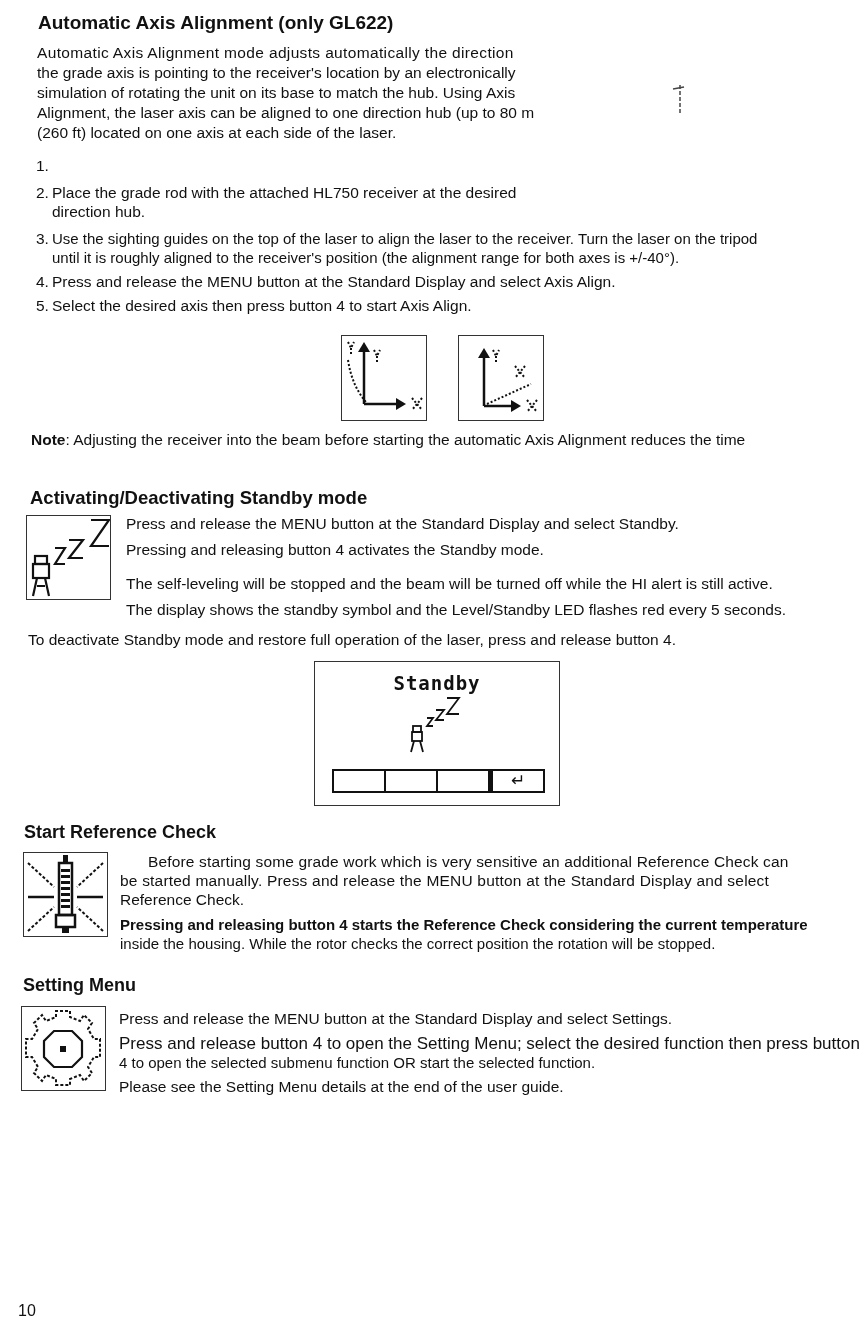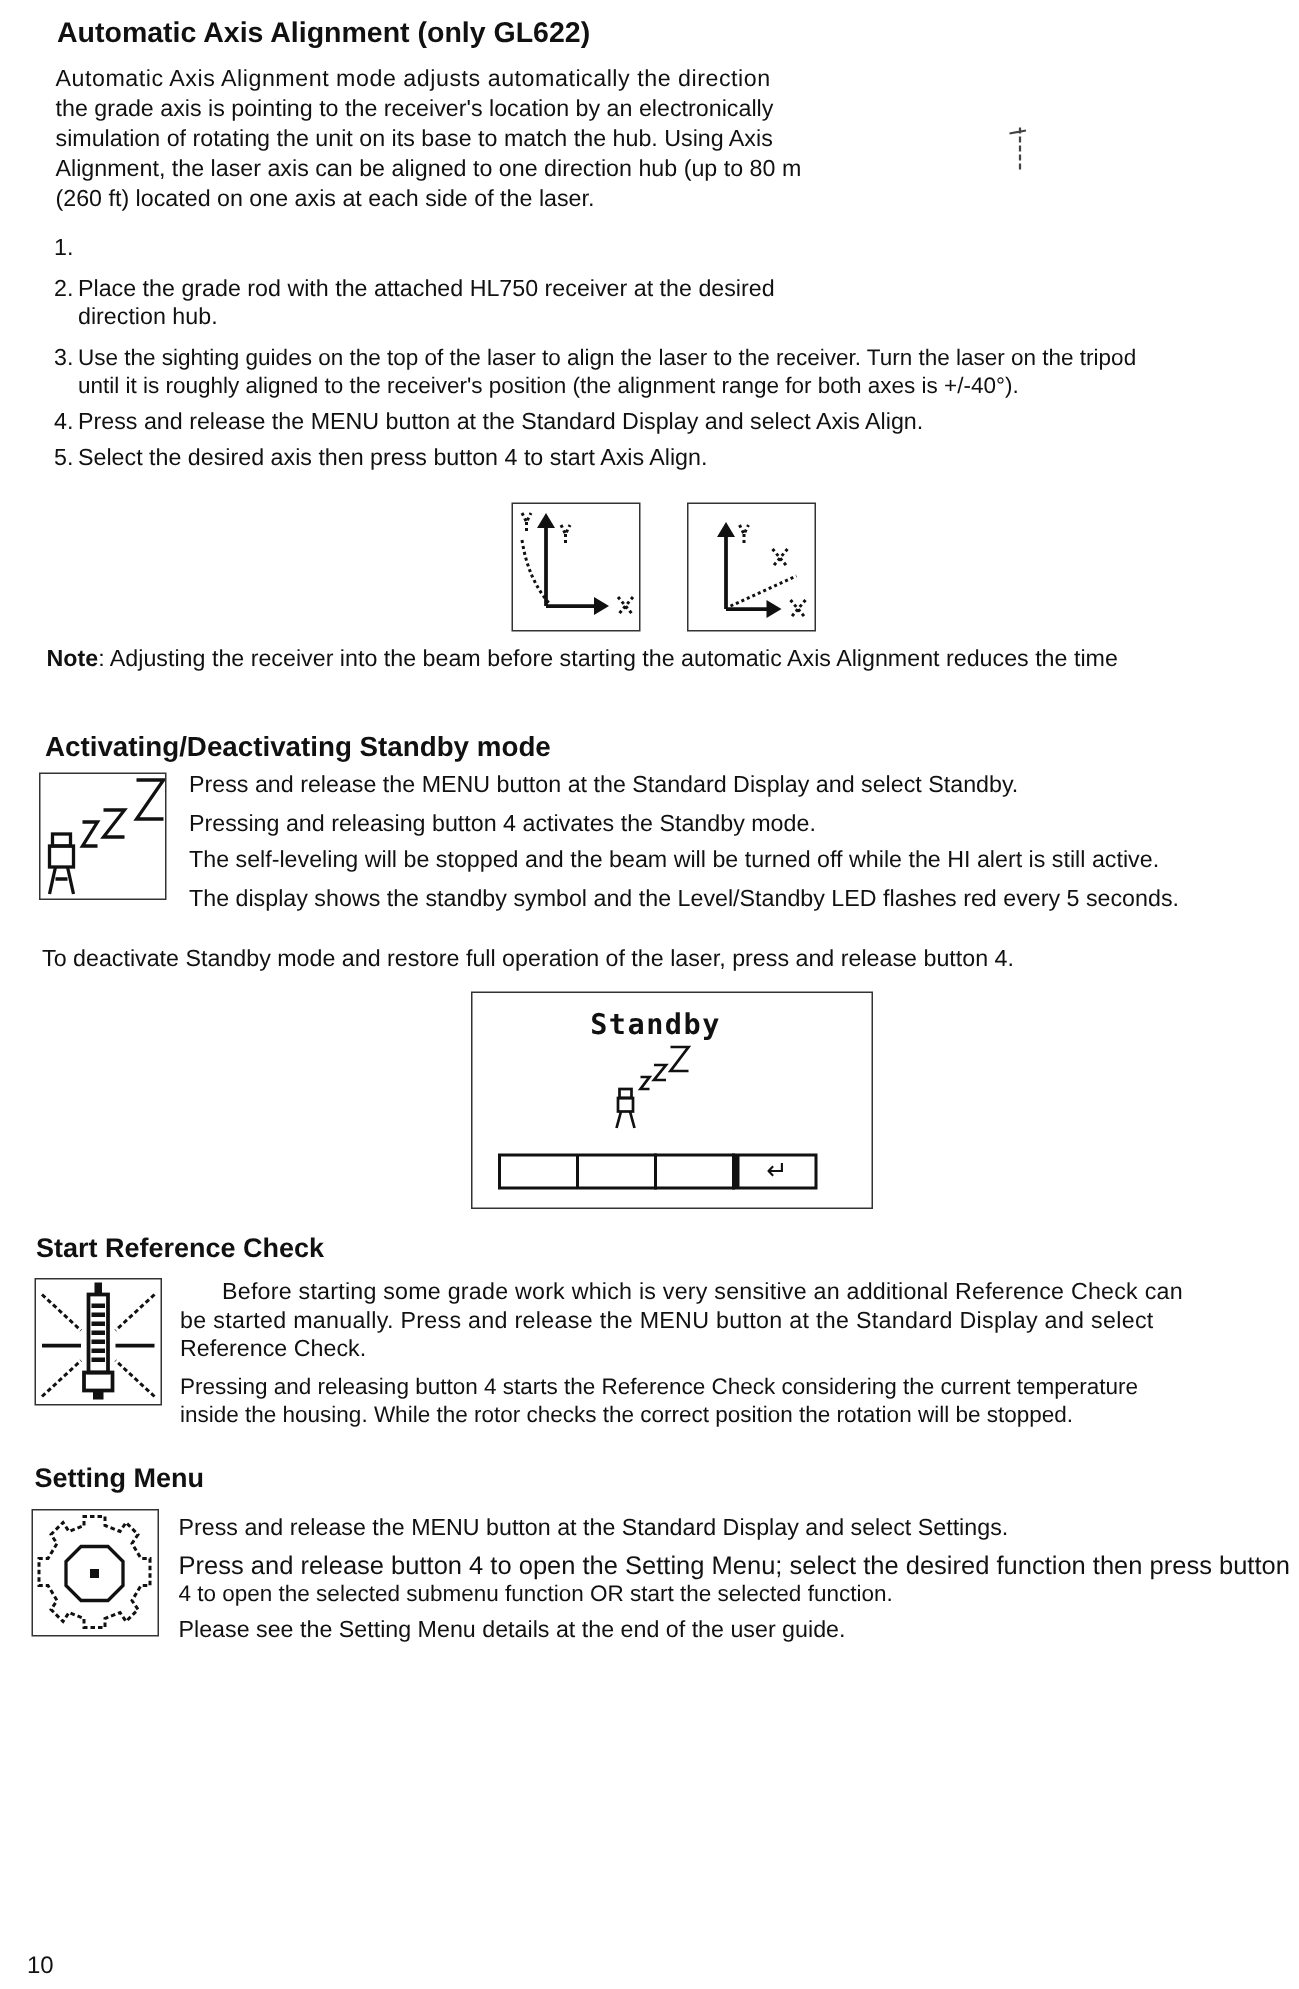--- a/index.html
+++ b/index.html
@@ -108,27 +108,27 @@
       <path d="M64 4 L82 4 L64 30 L82 30"></path>
       <rect x="8" y="40" width="12" height="8"></rect>
       <rect x="6" y="48" width="16" height="14"></rect>
       <path d="M10 62 L6 80 M18 62 L22 80 M10 70 L18 70"></path>
     </g>
   </svg>
 </div>
 
 <div class="abs" style="left:126px;top:514px;width:740px;">
   <p class="p" style="margin-bottom:6px;">Press and release the MENU button at the Standard Display and select Standby.</p>
-  <p class="p" style="margin-bottom:4px;">Pressing and releasing button 4 activates the Standby mode.</p>
+  <p class="p" style="margin-bottom:14px;">Pressing and releasing button 4 activates the Standby mode.</p>
   <p class="p" style="margin-bottom:6px;">The self-leveling will be stopped and the beam will be turned off while the HI alert is still active.</p>
   <p class="p">The display shows the standby symbol and the Level/Standby LED flashes red every 5 seconds.</p>
 </div>
 <p class="p abs" style="left:28px;top:630px;">To deactivate Standby mode and restore full operation of the laser, press and release button 4.</p>
 
-<div class="box" style="left:314px;top:661px;width:244px;height:143px;padding-left:22px;">
+<div class="box" style="left:314px;top:661px;width:244px;height:143px;">
   <div class="abs" style="left:0;top:10px;width:244px;text-align:center;font-family:'DejaVu Sans Mono', monospace;font-weight:bold;font-size:19px;letter-spacing:1px;">Standby</div>
   <div class="abs" style="left:92px;top:34px;">
     <svg width="60" height="60" viewBox="0 0 60 60">
       <g fill="none" stroke="#111" stroke-width="1.8">
         <path d="M20 22 L26 22 L20 30 L26 30"></path>
         <path d="M29 14 L37 14 L29 24 L37 24"></path>
         <path d="M40 2 L52 2 L40 18 L52 18"></path>
         <rect x="6" y="30" width="8" height="6"></rect>
         <rect x="5" y="36" width="10" height="9"></rect>
         <path d="M7 45 L4 56 M13 45 L16 56"></path>
@@ -170,21 +170,21 @@
       <line x1="4" y1="44" x2="30" y2="44"></line>
       <line x1="53" y1="44" x2="79" y2="44"></line>
     </g>
   </svg>
 </div>
 
 <div class="abs" style="left:120px;top:852px;width:740px;">
   <p class="p tight" style="letter-spacing:0.15px;margin-left:28px;">Before starting some grade work which is very sensitive an additional Reference Check can</p>
   <p class="p tight" style="letter-spacing:0.2px;">be started manually. Press and release the MENU button at the Standard Display and select</p>
   <p class="p tight">Reference Check.</p>
-  <p class="p tight" style="margin-top:6px;font-size:15px;">Pressing and releasing button 4 starts the Reference Check considering the current temperature</p>
+  <p class="p tight" style="margin-top:6px;font-size:15px;font-weight:bold;">Pressing and releasing button 4 starts the Reference Check considering the current temperature</p>
   <p class="p tight" style="font-size:15px;">inside the housing. While the rotor checks the correct position the rotation will be stopped.</p>
 </div>
 
 <h2 class="abs" style="left:23px;top:975px;font-size:18px;">Setting Menu</h2>
 
 <div class="box" style="left:21px;top:1006px;width:83px;height:83px;">
   <svg width="83" height="83" viewBox="0 0 83 83">
     <g fill="none" stroke="#111" stroke-width="2" stroke-dasharray="3 2">
       <path d="M34 10 L34 4 L48 4 L48 10 L58 14 L62 8 L70 16 L66 22 L72 32 L78 32 L78 50 L72 50 L66 60 L70 66 L62 74 L58 68 L48 72 L48 78 L34 78 L34 72 L24 68 L20 74 L12 66 L16 60 L10 50 L4 50 L4 32 L10 32 L16 22 L12 16 L20 8 L24 14 Z"></path>
     </g>

